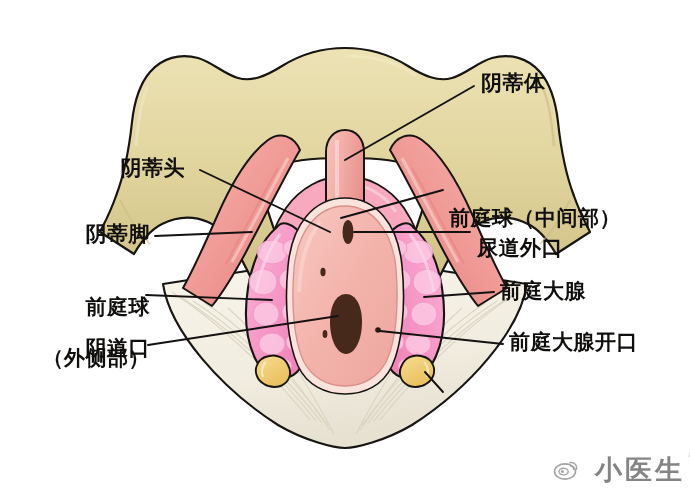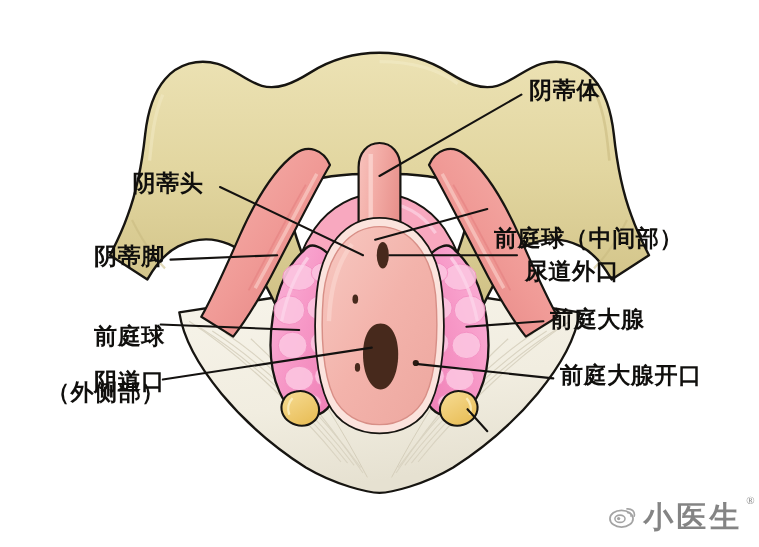--- a/index.html
+++ b/index.html
@@ -53,21 +53,21 @@
   #lbl-bulb-lateral       { right: 540px; top: 268px; text-align: right; margin-left: 17px; }
   #lbl-vaginal-opening    { right: 540px; top: 335px; }
 
   
   #watermark {
     position: absolute;
     left: 553px;
     top: 452px;
     display: flex;
     align-items: center;
-    gap: 6px;
+    gap: 16px;
     opacity: 0.62;
   }
   #watermark .wm-text {
     font-family: "Liberation Serif", "DejaVu Serif", serif;
     font-size: 27px;
     font-weight: 700;
     color: #3a3a3a;
     letter-spacing: 3px;
     position: relative;
   }

